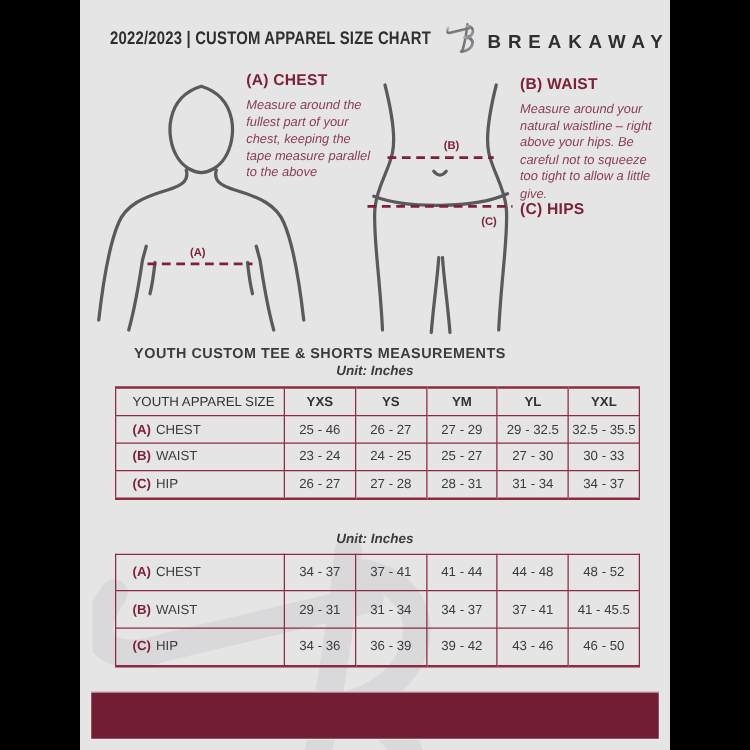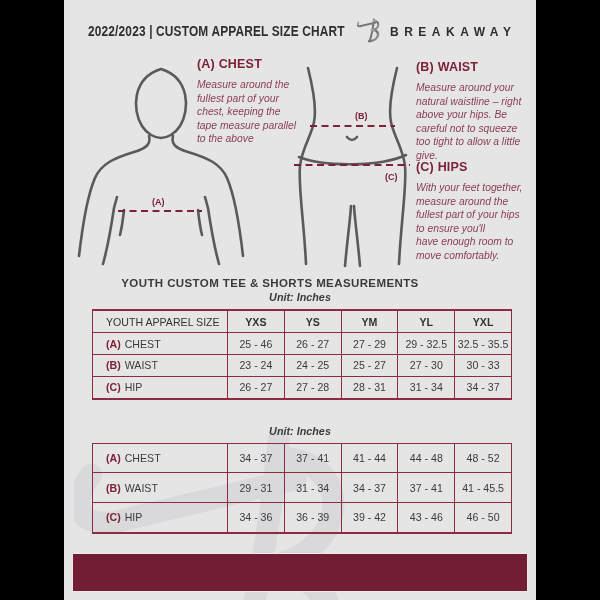--- a/index.html
+++ b/index.html
@@ -18,21 +18,21 @@
   
   .hdr-title {
     position:absolute; left:24px; top:23px;
     font-size:14.5px; font-weight:bold; color:#2f2e31;
     letter-spacing:.2px; white-space:nowrap;
     transform:scaleX(.82); transform-origin:left center;
   }
   .hdr-logo { position:absolute; left:293px; top:16px; }
   .hdr-brand {
     position:absolute; left:326px; top:25px;
-    font-size:12px; font-weight:bold; color:#2f2e31;
+    font-size:15px; font-weight:bold; color:#2f2e31;
     letter-spacing:5.5px; white-space:nowrap;
   }
 
   
   .fig { position:absolute; }
   .fig-upper { left:4px;  top:56px; }
   .fig-lower { left:226px; top:66px; }
   .fig path, .fig ellipse { fill:none; stroke:#5a595c; stroke-width:2.6; stroke-linecap:round; }
   .fig .dash { stroke:#7d2137; stroke-width:2.2; stroke-dasharray:7 4.5; stroke-linecap:butt; }
   .fig text { font-family:"Liberation Sans",sans-serif; font-size:9px; font-weight:bold; fill:#7d2137; }
@@ -46,21 +46,21 @@
     font-size:12.5px; font-weight:bold; color:#7d2137; letter-spacing:.2px;
     margin-bottom:7px;
   }
   .instr-b {
     font-size:10.3px; font-style:italic; color:#8b3e52;
     line-height:1.32; white-space:pre-line;
   }
 
   
   .tbl-title {
-    position:absolute; left:14px; width:384px; text-align:center;
+    position:absolute; left:0; width:384px; text-align:center;
     font-size:11.5px; font-weight:bold; color:#3b3a3d; letter-spacing:.4px;
   }
   .tbl-unit {
     position:absolute; left:0; width:472px; text-align:center;
     font-size:10.8px; font-style:italic; font-weight:bold; color:#3b3a3d;
   }
   table.size-table {
     position:absolute; left:28px; width:420px; height:91px;
     border-collapse:collapse; table-layout:fixed;
   }
@@ -148,22 +148,20 @@
   <div class="instr instr-chest">
     <div class="instr-h">(A) CHEST</div>
     <div class="instr-b">Measure around the fullest part of your chest, keeping the tape measure parallel to the above</div>
   </div>
   <div class="instr instr-waist">
     <div class="instr-h">(B) WAIST</div>
     <div class="instr-b">Measure around your natural waistline – right above your hips. Be careful not to squeeze too tight to allow a little give.</div>
   </div>
   <div class="instr instr-hips">
     <div class="instr-h">(C) HIPS</div>
-    <div class="instr-b">With your feet together, measure around the fullest part of your hips to ensure you'll
-have enough room to move comfortably.</div>
   </div>
 
   <div class="tbl-title" id="youth-title">YOUTH CUSTOM TEE &amp; SHORTS MEASUREMENTS</div>
   <div class="tbl-unit" id="youth-unit">Unit: Inches</div>
   <table class="size-table" id="youth-table">
     <colgroup>
         <col class="c0">
         <col>
         <col>
         <col>

